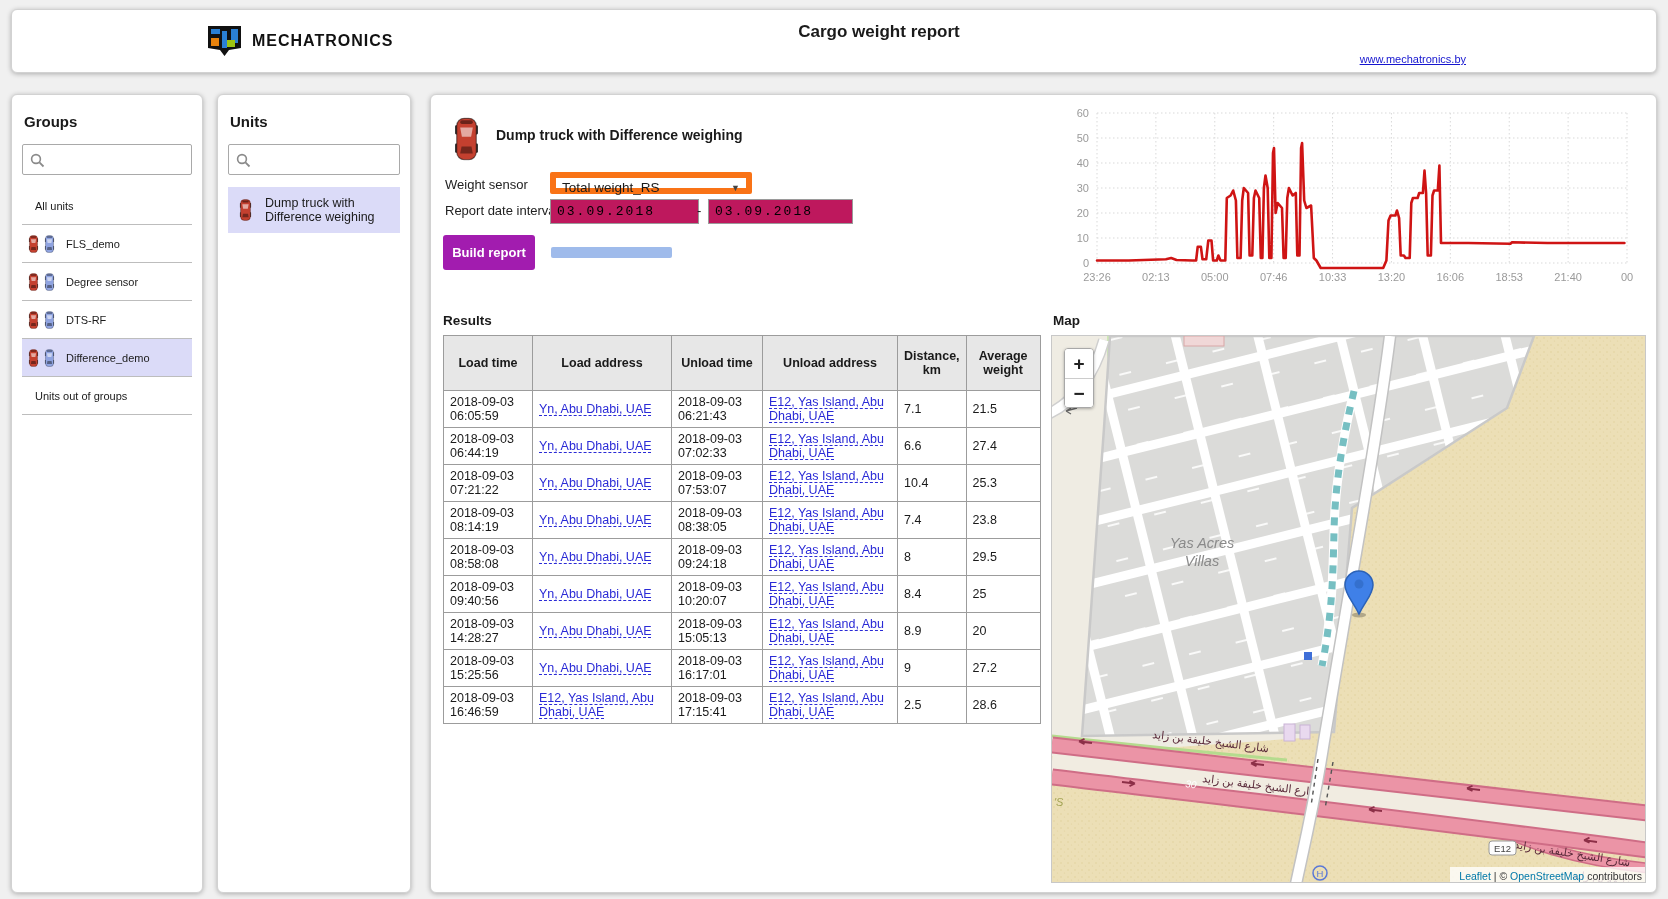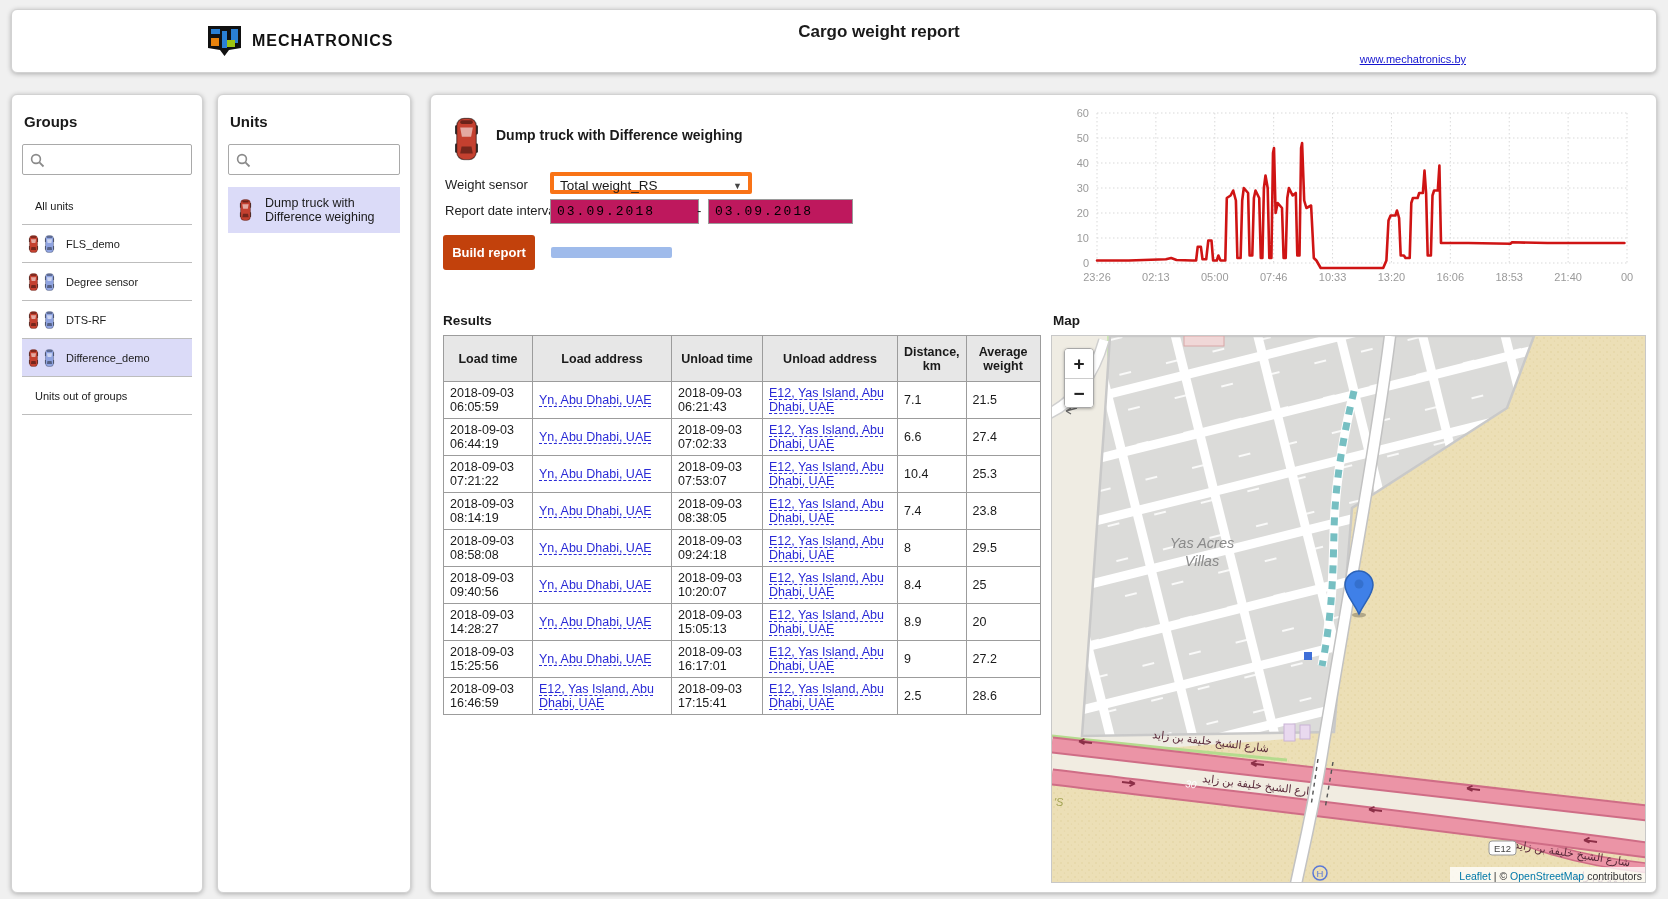--- a/index.html
+++ b/index.html
@@ -34,42 +34,42 @@
   .unit-item.selected { background:#dbdbf8; }
   .unit-item .caricon { margin:0 12px 0 4px; flex:0 0 auto; }
   
   .main-panel { left:430px; top:94px; width:1227px; height:799px; }
   .unit-icon-big { position:absolute; left:24px; top:20px; }
   .unit-title { position:absolute; left:65px; top:32px; font-size:14px; font-weight:bold; }
   .lbl { position:absolute; font-size:13px; color:#222; }
   .ws-label  { left:14px; top:82px; }
   .rdi-label { left:14px; top:108px; }
   .select { position:absolute; left:119px; top:77px; width:202px; height:22px; background:#fff;
-    border:4px solid #f97316; border-radius:2px; font-size:13.5px; padding:2px 6px; cursor:pointer; }
+    border:6px solid #f97316; border-radius:2px; font-size:13.5px; padding:2px 6px; cursor:pointer; }
   .select .arrow { position:absolute; right:6px; top:5px; font-size:9px; color:#444; }
   .date-input { position:absolute; top:104px; width:149px; height:25px; border:1px solid #9a9a9a;
     font-family:"Liberation Mono", monospace; font-size:13px; letter-spacing:2px; padding:2px 6px;
     background:#be185d; outline:none; }
   .date-input.from { left:119px; } .date-input.to { left:277px; width:145px; }
   .date-sep { position:absolute; left:266px; top:108px; font-size:13px; }
-  .build-btn { position:absolute; left:12px; top:140px; width:92px; height:35px; background:#c2410c;
+  .build-btn { position:absolute; left:12px; top:140px; width:92px; height:35px; background:#a21caf;
     color:#fff; font-weight:bold; font-size:13px; border:none; border-radius:3px; cursor:pointer;
     font-family:inherit; }
   .progress { position:absolute; left:120px; top:152px; width:121px; height:11px;
     background:#9fbbeb; border-radius:2px; }
   #chart-svg { position:absolute; left:600px; top:8px; }
   .section-title { position:absolute; font-size:13.5px; font-weight:bold; }
   .results-title { left:12px; top:218px; }
   .map-title { left:622px; top:218px; }
   
   #results-table { position:absolute; left:12px; top:240px; border-collapse:collapse;
     font-size:12.5px; table-layout:fixed; }
   #results-table th, #results-table td { border:1px solid #9c9c9c; padding:3px 6px;
     vertical-align:middle; overflow:hidden; }
-  #results-table th { background:#e7e7e7; font-weight:bold; text-align:center; height:46px; }
+  #results-table th { background:#e7e7e7; font-weight:bold; text-align:center; height:55px; }
   #results-table td { height:37px; text-align:left;margin-top:40px; }
   #results-table a { color:#2a2ad6; text-decoration:underline dashed 1px; text-underline-offset:2px;
     cursor:pointer; }
   
   .map-box { position:absolute; left:620px; top:240px; width:595px; height:548px;
     border:1px solid #c8c8c8; overflow:hidden; cursor:grab; background:#efece3; }
   .zoomctl { position:absolute; left:12px; top:12px; width:30px; border:1px solid #a8a8a8;
     border-radius:4px; overflow:hidden; box-shadow:0 1px 3px rgba(0,0,0,.3); }
   .zbtn { width:100%; height:29px; background:#fff; text-align:center; font-size:19px;
     font-weight:bold; line-height:29px; cursor:pointer; color:#222; }

